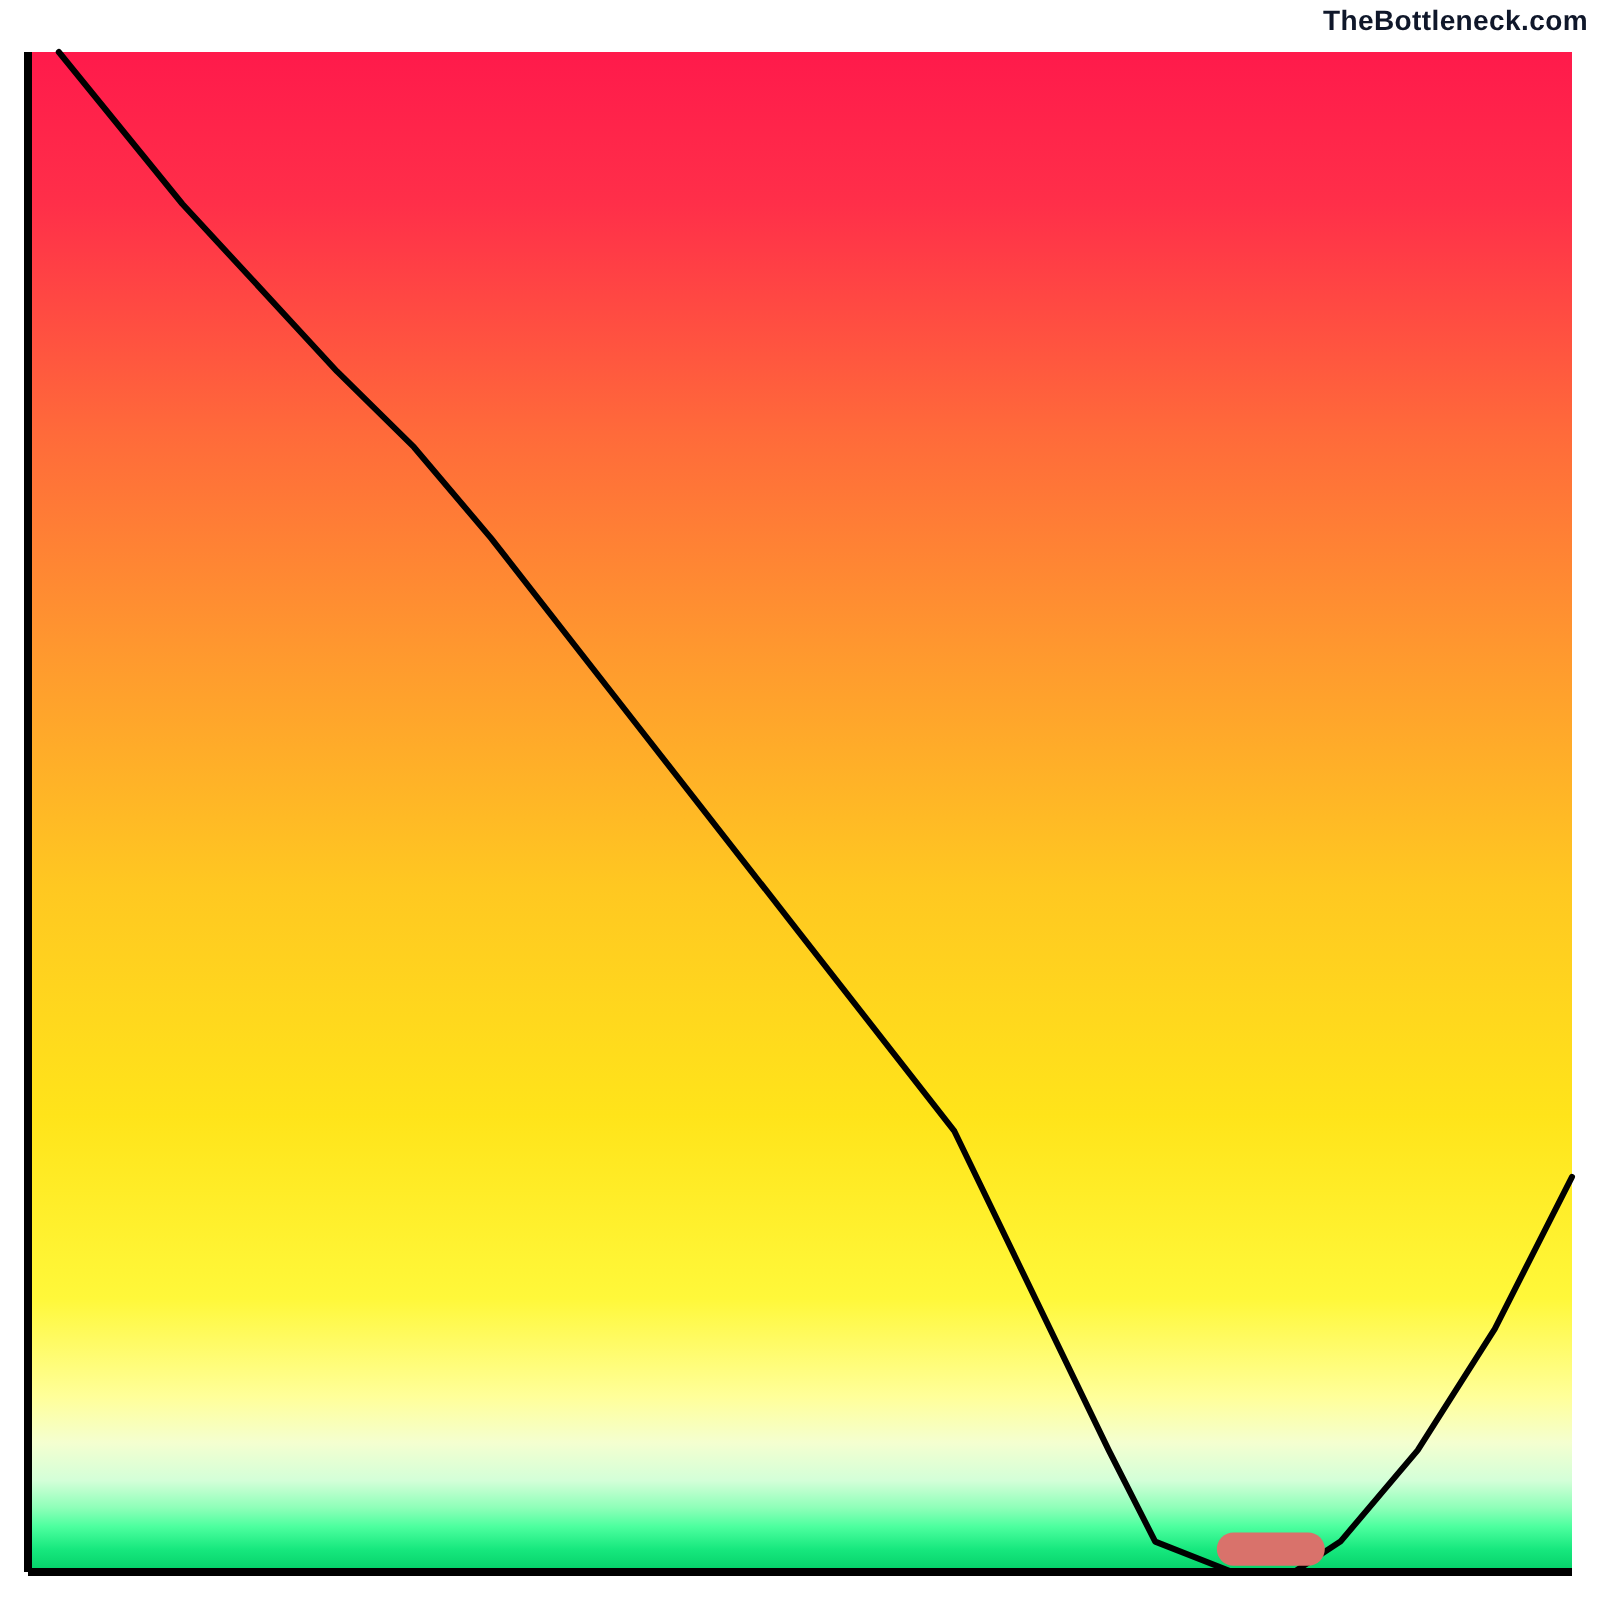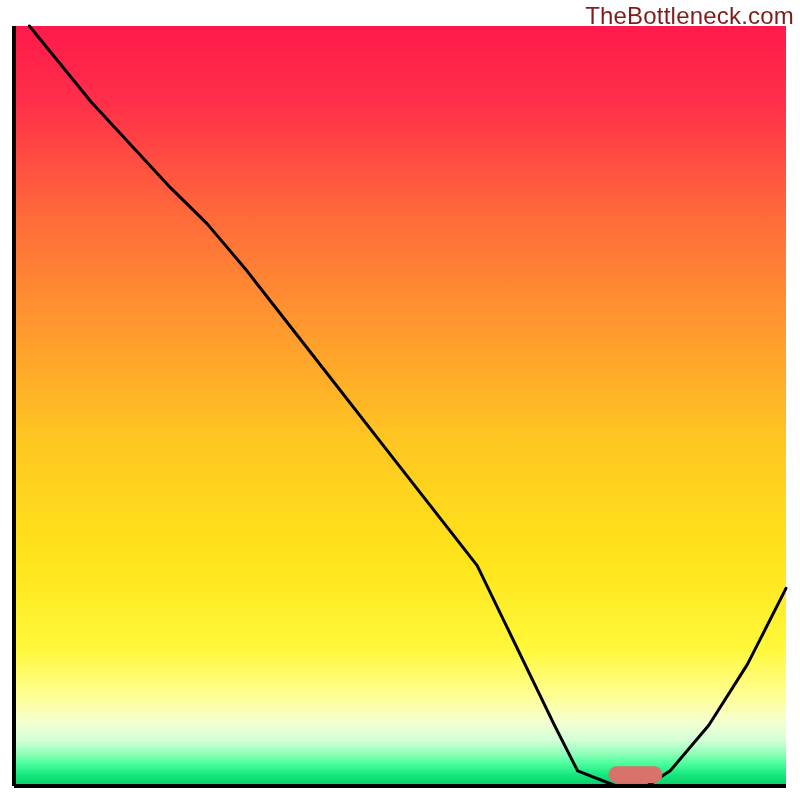--- a/index.html
+++ b/index.html
@@ -13,23 +13,23 @@
   }
   .container {
     position: relative;
     width: 800px;
     height: 800px;
   }
   .watermark {
     position: absolute;
     top: 2px;
     right: 6px;
-    font-size: 24px;
-    font-weight: 400;
-    color: #7f1d1d;
+    font-size: 14px;
+    font-weight: 700;
+    color: #0f172a;
     letter-spacing: 0.2px;
     user-select: none;
   }
   svg.chart {
     position: absolute;
     left: 0;
     top: 0;
   }
 </style>
 </head>

